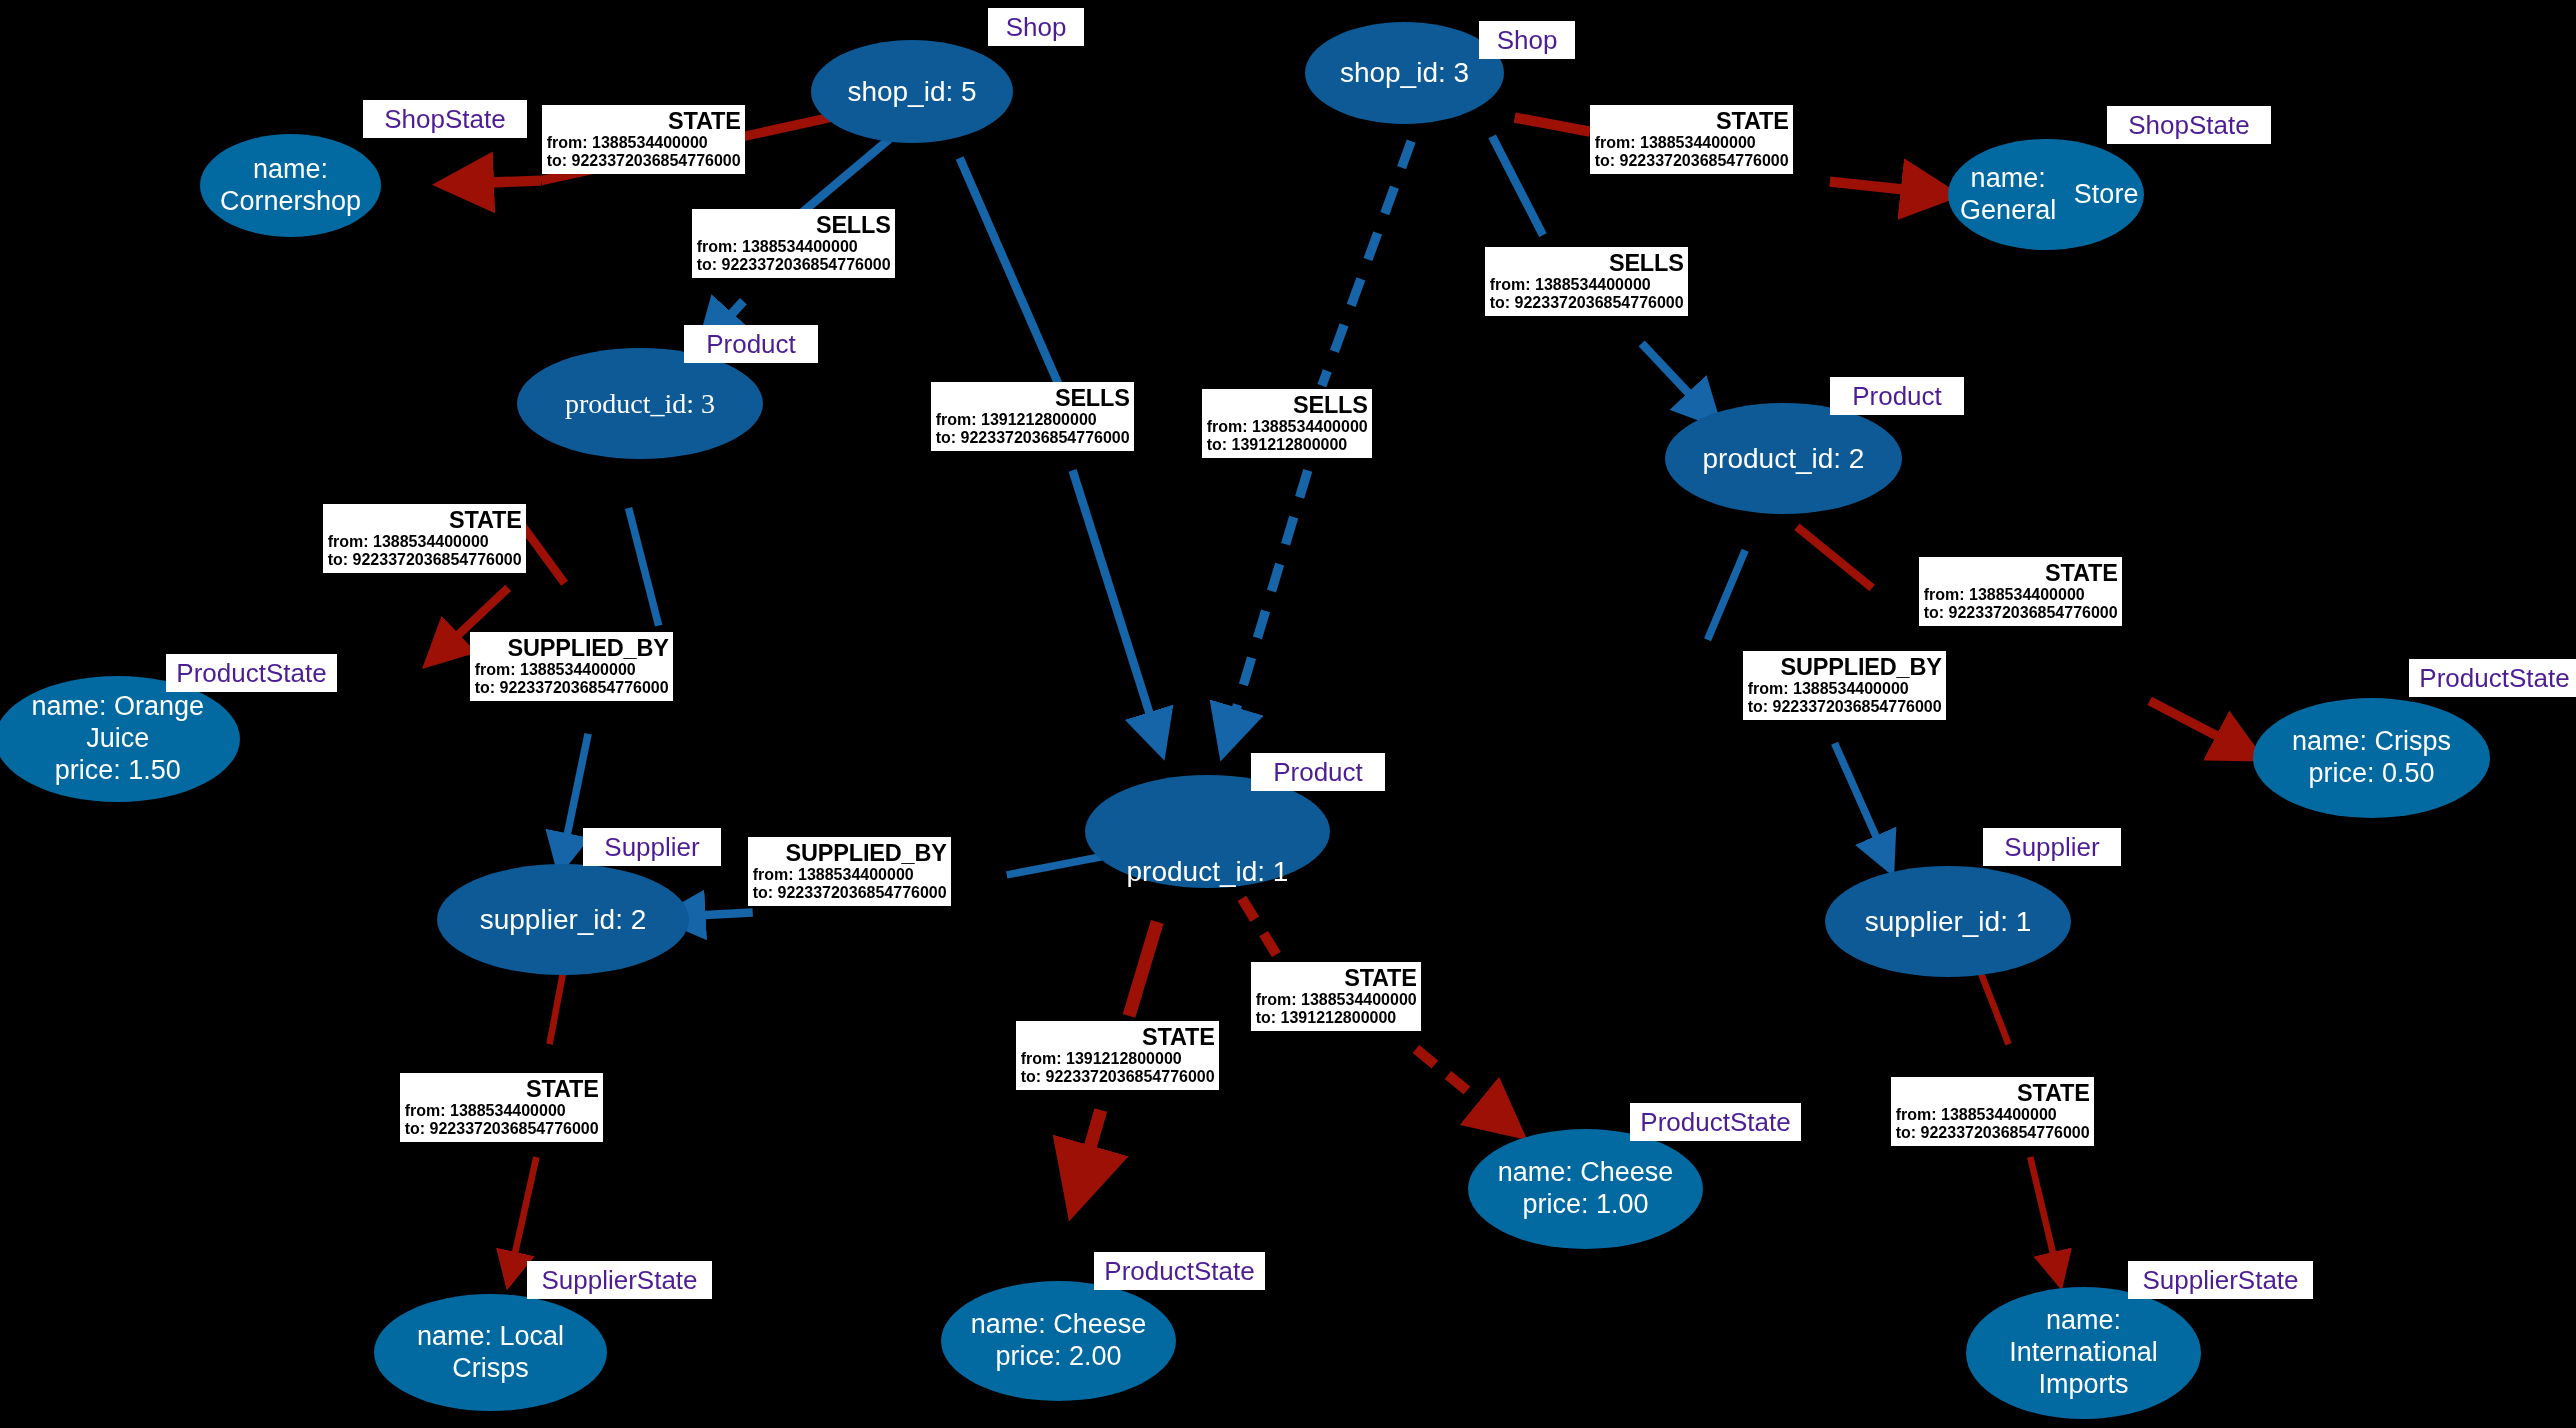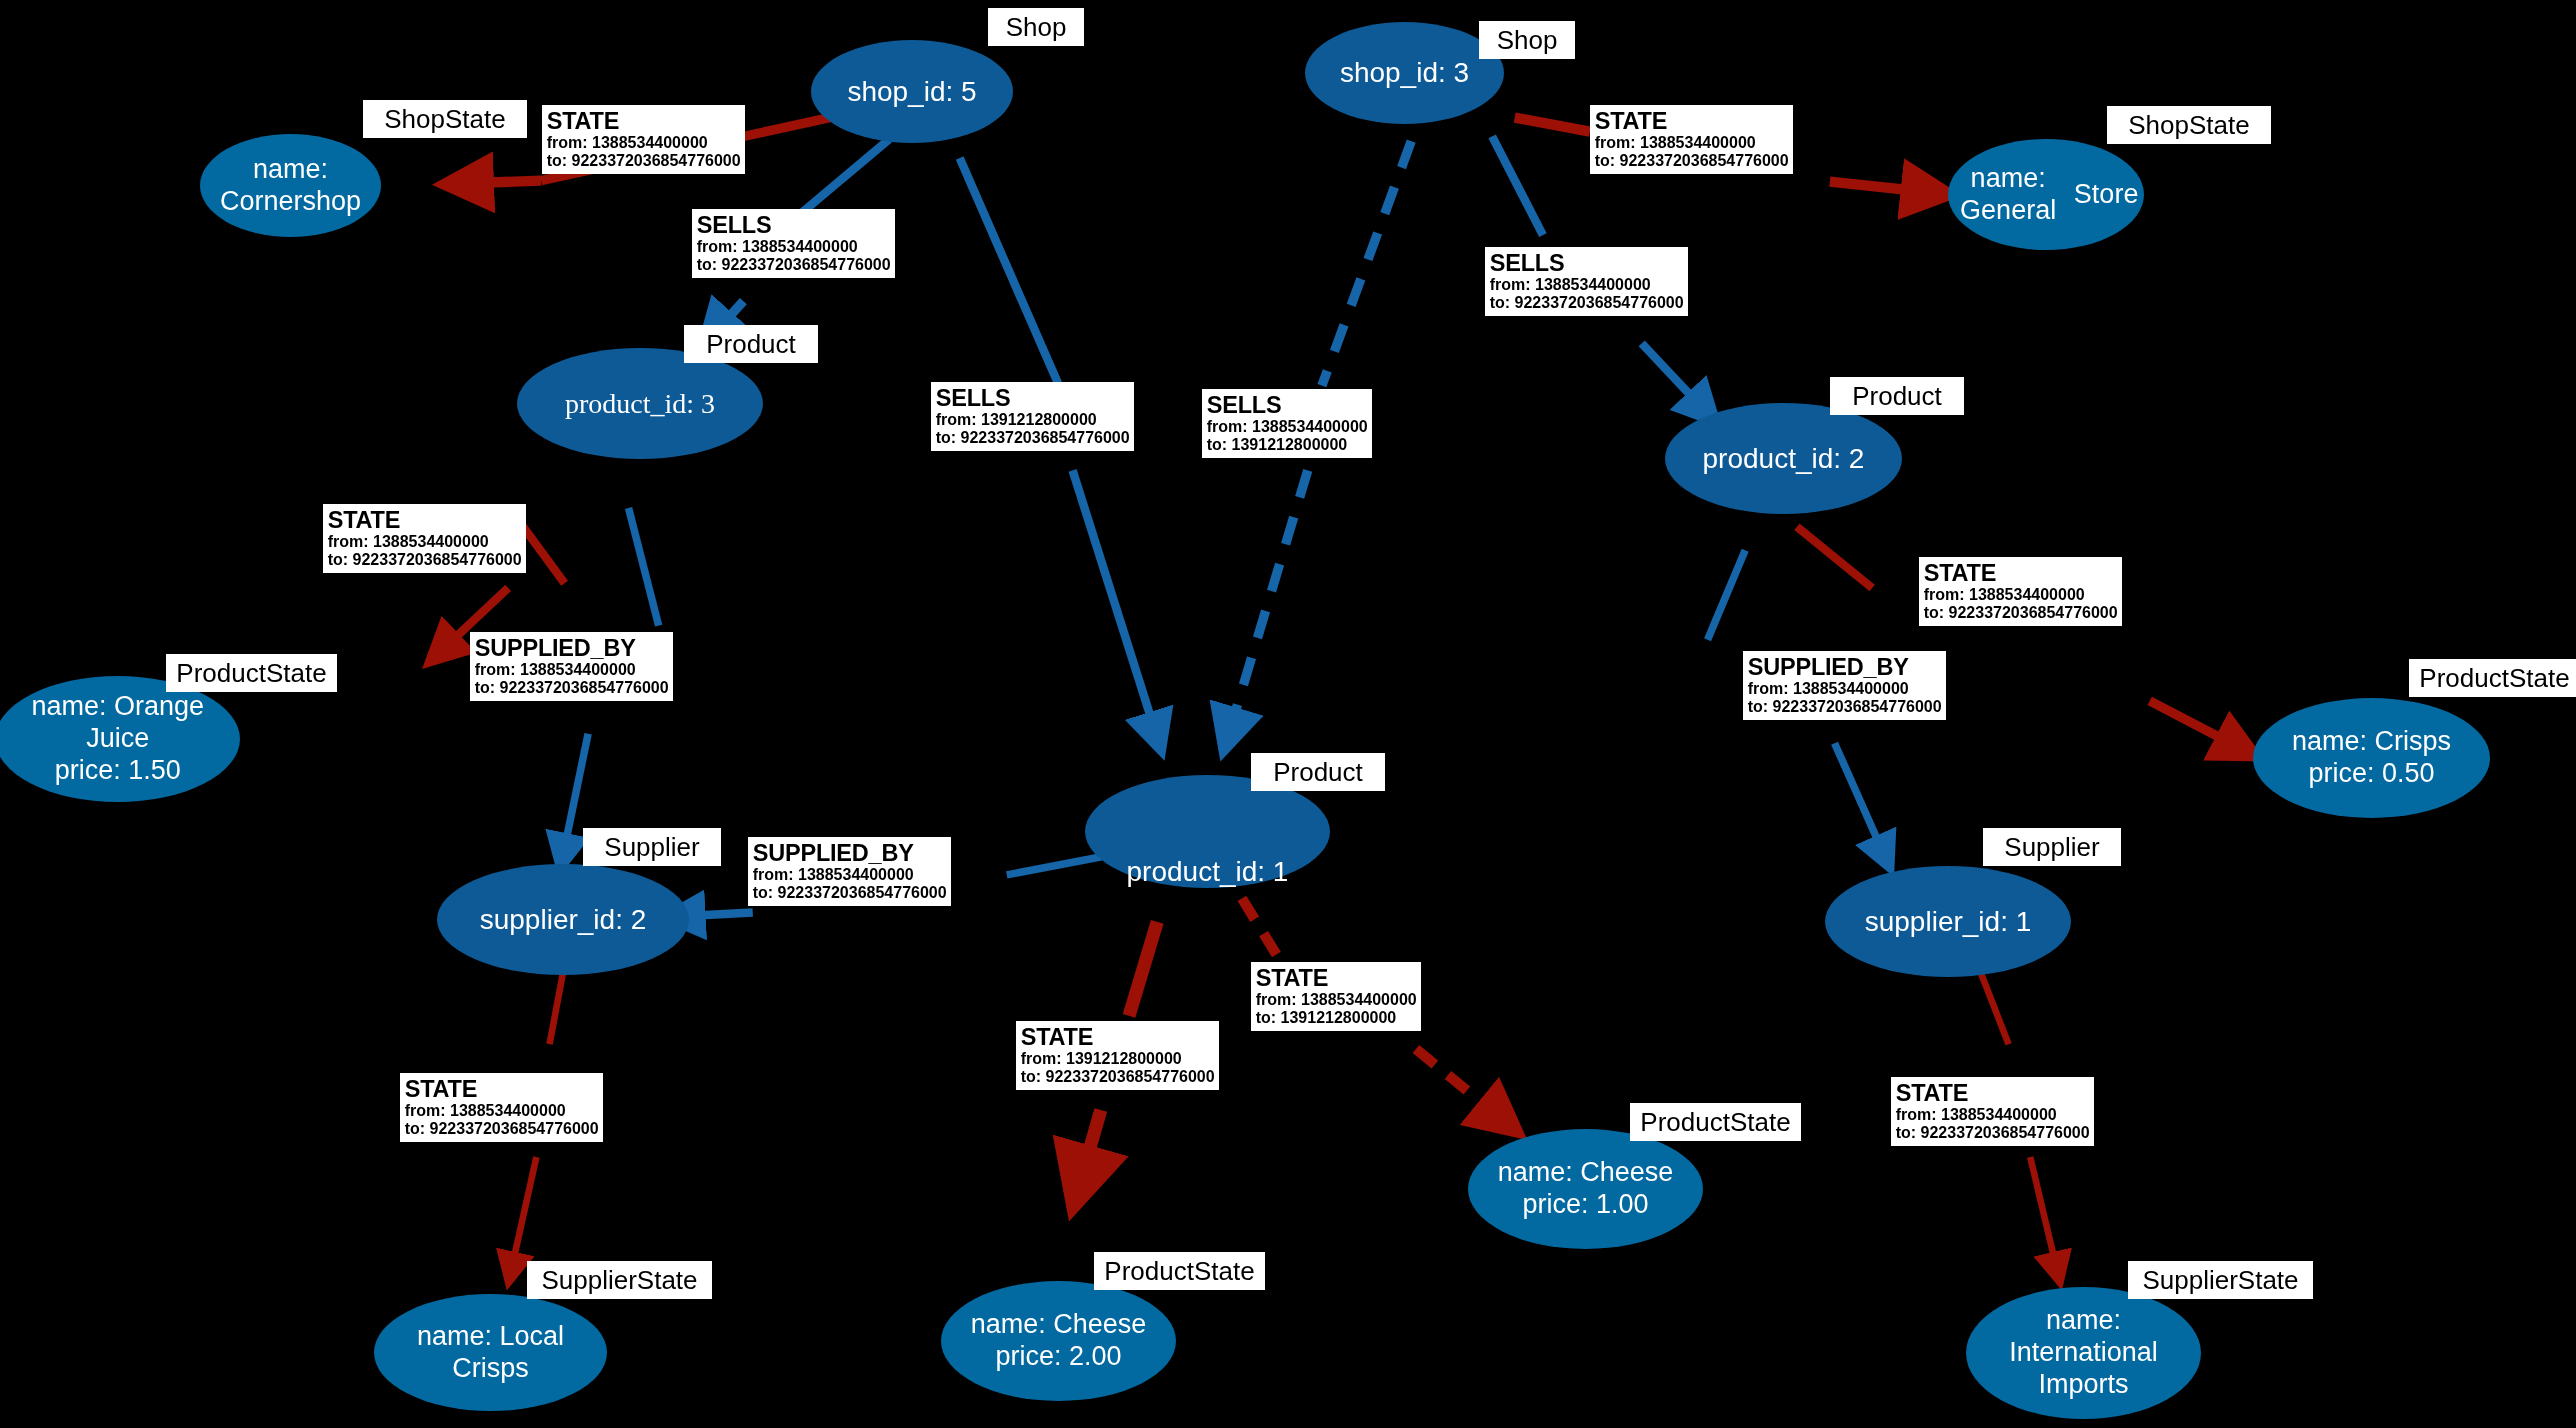--- a/index.html
+++ b/index.html
@@ -4,26 +4,26 @@
 <style>
   html,body{margin:0;padding:0;background:#000;}
   #stage{position:relative;width:2576px;height:1428px;background:#000;overflow:hidden;
          font-family:"Liberation Sans", sans-serif;}
   svg.edges{position:absolute;left:0;top:0;width:2576px;height:1428px;}
   .node{position:absolute;display:flex;align-items:center;justify-content:center;
         text-align:center;color:#fff;border-radius:50%;line-height:1.18;}
   .node.blue{background:#0d5a96;}
   .node.red{background:#0369a1;}
   .node span{display:block;padding:0 5.6px;}
-  .typebox{position:absolute;background:#fff;color:#000000;border:0.9px solid #fff;
+  .typebox{position:absolute;background:#fff;color:#4c1d95;border:0.9px solid #fff;
            display:flex;align-items:center;justify-content:center;
            white-space:nowrap;line-height:1;}
   .edgelabel{position:absolute;background:#fff;color:#000;padding:2.8px 4.7px 3.8px 4.7px;
              line-height:1.12;white-space:nowrap;}
-  .edgelabel .rel{font-weight:bold;font-size:23.5px;display:block;letter-spacing:-0.2px;}
+  .edgelabel .rel{font-weight:bold;font-size:23.5px;display:block;letter-spacing:-0.2px;text-align:right;}
   .edgelabel .tm{font-weight:bold;font-size:16px;display:block;}
 </style>
 </head>
 <body>
 
 <div id="stage">
 
   <svg class="edges" xmlns="http://www.w3.org/2000/svg" viewBox="0 0 2738 1518" width="2576" height="1428">
     <defs>
       <marker id="ar-red" markerWidth="6" markerHeight="6" refX="5" refY="3" orient="auto">

